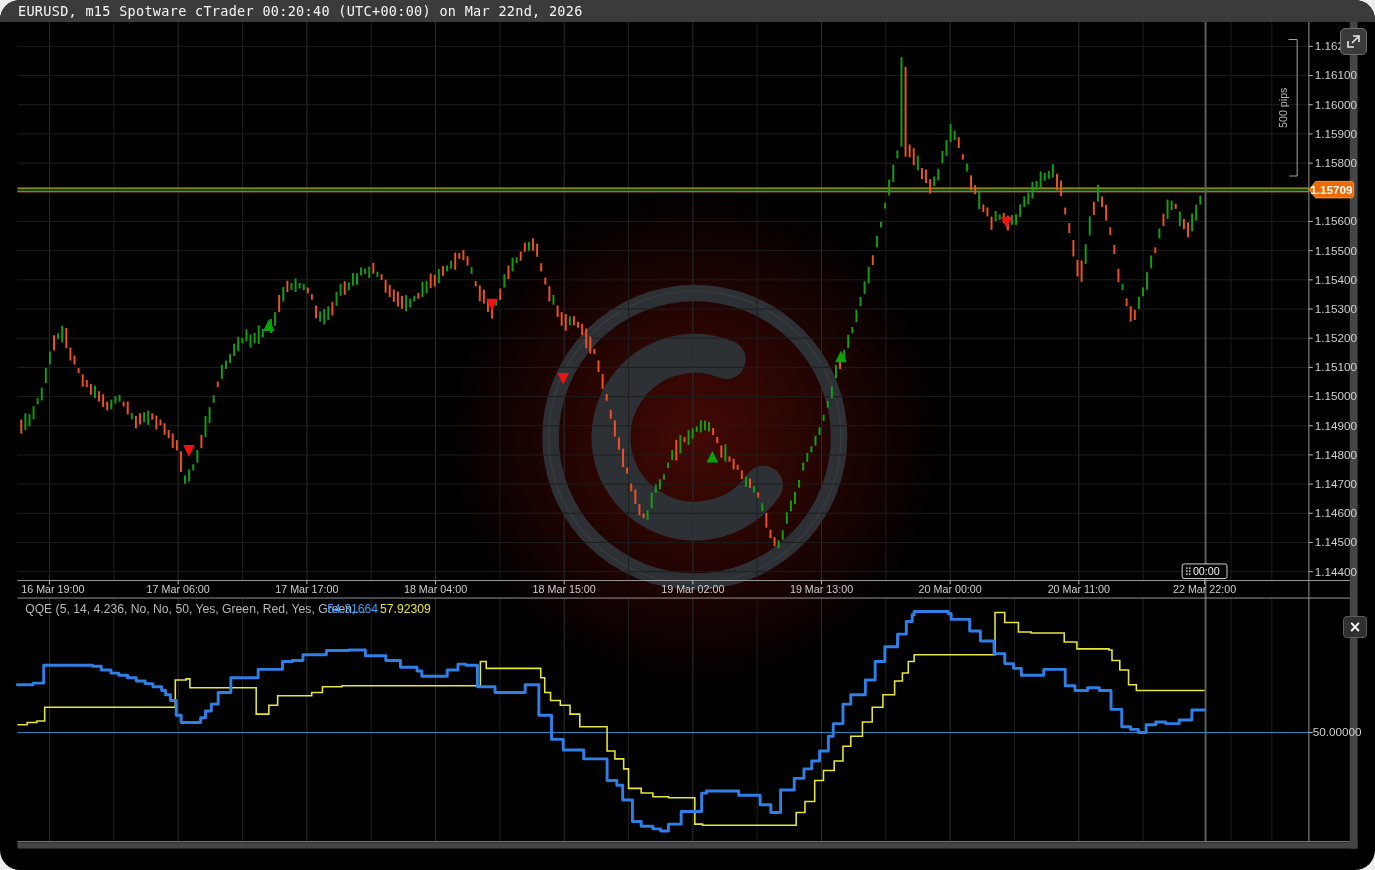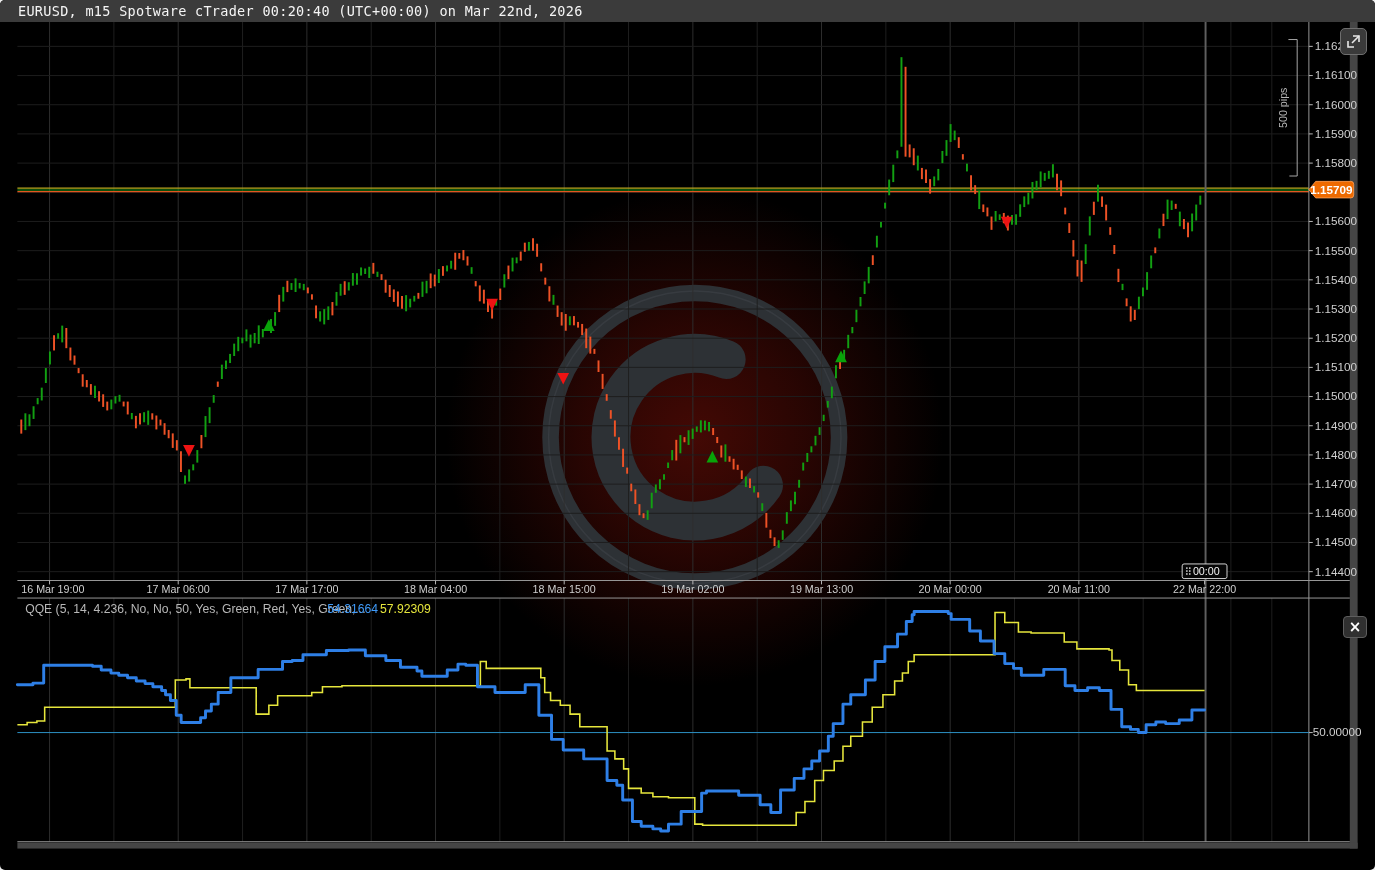--- a/index.html
+++ b/index.html
@@ -1,16 +1,16 @@
 <!DOCTYPE html>
 <html><head>
 <meta charset="utf-8">
 <style>
   html,body{margin:0;padding:0;background:#ededed;font-family:"Liberation Sans",sans-serif;}
-  .window{position:relative;width:1375px;height:870px;border-radius:5px;overflow:hidden;background:#000;}
+  .window{position:relative;width:1375px;height:870px;border-radius:20px;overflow:hidden;background:#000;}
   .titlebar{position:absolute;left:0;top:0;width:100%;height:22px;background:#3b3b3b;z-index:5;
     display:flex;align-items:center;}
   .titlebar span{color:#f5f5f5;font-family:"DejaVu Sans Mono",monospace;font-size:13.5px;
     margin-left:18px;letter-spacing:0.3px;white-space:nowrap;}
   #chart-svg{position:absolute;left:0;top:22px;}
   .expand-btn{position:absolute;left:1340px;top:28px;width:27px;height:27px;background:#3a3a3a;
     border:1px solid #6e6e6e;border-radius:5px;padding:0;cursor:pointer;z-index:6;
     display:flex;align-items:center;justify-content:center;}
   .close-btn{position:absolute;left:1343px;top:616px;width:24px;height:22px;background:#303030;
     border:1px solid #5d5d5d;border-radius:4px;color:#fff;font-size:15px;font-weight:bold;

